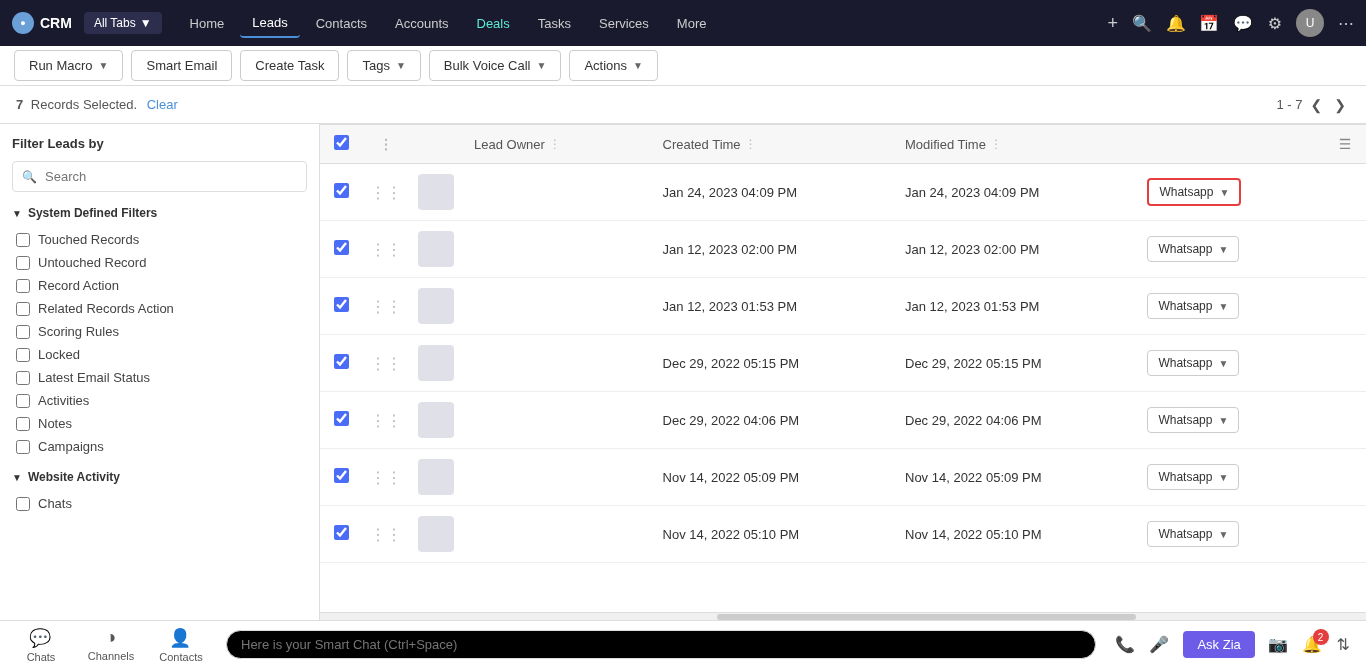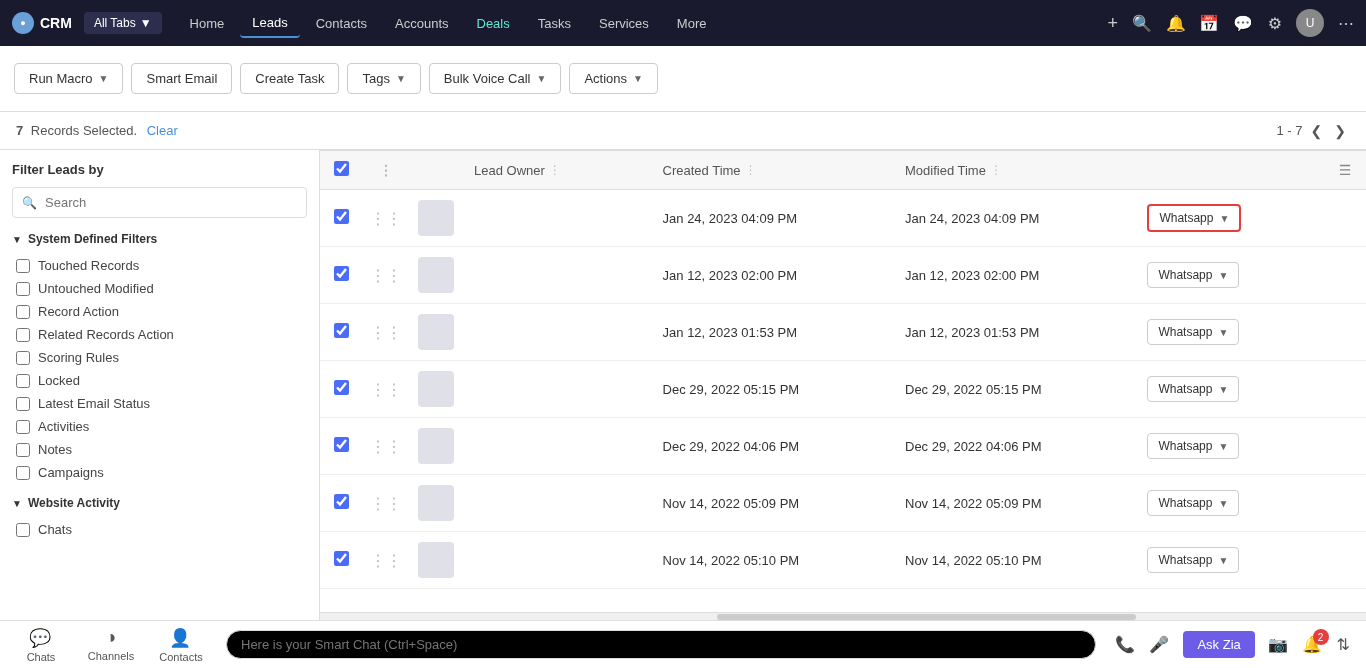--- a/index.html
+++ b/index.html
@@ -49,21 +49,21 @@
     <button style="background:none;border:none;color:#ccc;cursor:pointer;font-size:16px;">🔍</button>
     <button style="background:none;border:none;color:#ccc;cursor:pointer;font-size:16px;">🔔</button>
     <button style="background:none;border:none;color:#ccc;cursor:pointer;font-size:16px;">📅</button>
     <button style="background:none;border:none;color:#ccc;cursor:pointer;font-size:16px;">💬</button>
     <button style="background:none;border:none;color:#ccc;cursor:pointer;font-size:16px;">⚙</button>
     <div style="width:28px;height:28px;border-radius:50%;background:#888;display:flex;align-items:center;justify-content:center;color:white;font-size:12px;cursor:pointer;">U</div>
     <button style="background:none;border:none;color:#ccc;cursor:pointer;font-size:16px;">⋯</button>
   </div>
 </nav>
 
-<div style="background:#fff;border-bottom:1px solid #ddd;display:flex;align-items:center;padding:8px 14px;gap:8px;height:66px;flex-shrink:0;">
+<div style="background:#fff;border-bottom:1px solid #ddd;display:flex;align-items:center;padding:8px 14px;gap:8px;height:40px;flex-shrink:0;">
   <button style="display:flex;align-items:center;gap:6px;padding:7px 14px;border:1px solid #ccc;border-radius:4px;background:#fff;cursor:pointer;font-size:13px;color:#333;">
     <span>Run Macro</span>
     <span style="font-size:10px;color:#666;">▼</span>
   </button>
   <button style="display:flex;align-items:center;gap:6px;padding:7px 14px;border:1px solid #ccc;border-radius:4px;background:#fff;cursor:pointer;font-size:13px;color:#333;">
     <span>Smart Email</span>
   </button>
   <button style="display:flex;align-items:center;gap:6px;padding:7px 14px;border:1px solid #ccc;border-radius:4px;background:#fff;cursor:pointer;font-size:13px;color:#333;">
     <span>Create Task</span>
   </button>
@@ -107,21 +107,21 @@
       <div style="display:flex;align-items:center;gap:6px;font-size:12px;font-weight:600;color:#333;margin-bottom:8px;cursor:pointer;">
         <span style="font-size:10px;">▼</span>
         <span>System Defined Filters</span>
       </div>
       <div style="display:flex;align-items:center;gap:8px;padding:4px 0 4px 4px;font-size:13px;color:#444;cursor:pointer;">
         <input type="checkbox" style="width: 14px; height: 14px; cursor: pointer;">
         <span>Touched Records</span>
       </div>
       <div style="display:flex;align-items:center;gap:8px;padding:4px 0 4px 4px;font-size:13px;color:#444;cursor:pointer;">
         <input type="checkbox" style="width: 14px; height: 14px; cursor: pointer;">
-        <span>Untouched Modified</span>
+        <span>Untouched Record</span>
       </div>
       <div style="display:flex;align-items:center;gap:8px;padding:4px 0 4px 4px;font-size:13px;color:#444;cursor:pointer;">
         <input type="checkbox" style="width: 14px; height: 14px; cursor: pointer;">
         <span>Record Action</span>
       </div>
       <div style="display:flex;align-items:center;gap:8px;padding:4px 0 4px 4px;font-size:13px;color:#444;cursor:pointer;">
         <input type="checkbox" style="width: 14px; height: 14px; cursor: pointer;">
         <span>Related Records Action</span>
       </div>
       <div style="display:flex;align-items:center;gap:8px;padding:4px 0 4px 4px;font-size:13px;color:#444;cursor:pointer;">

